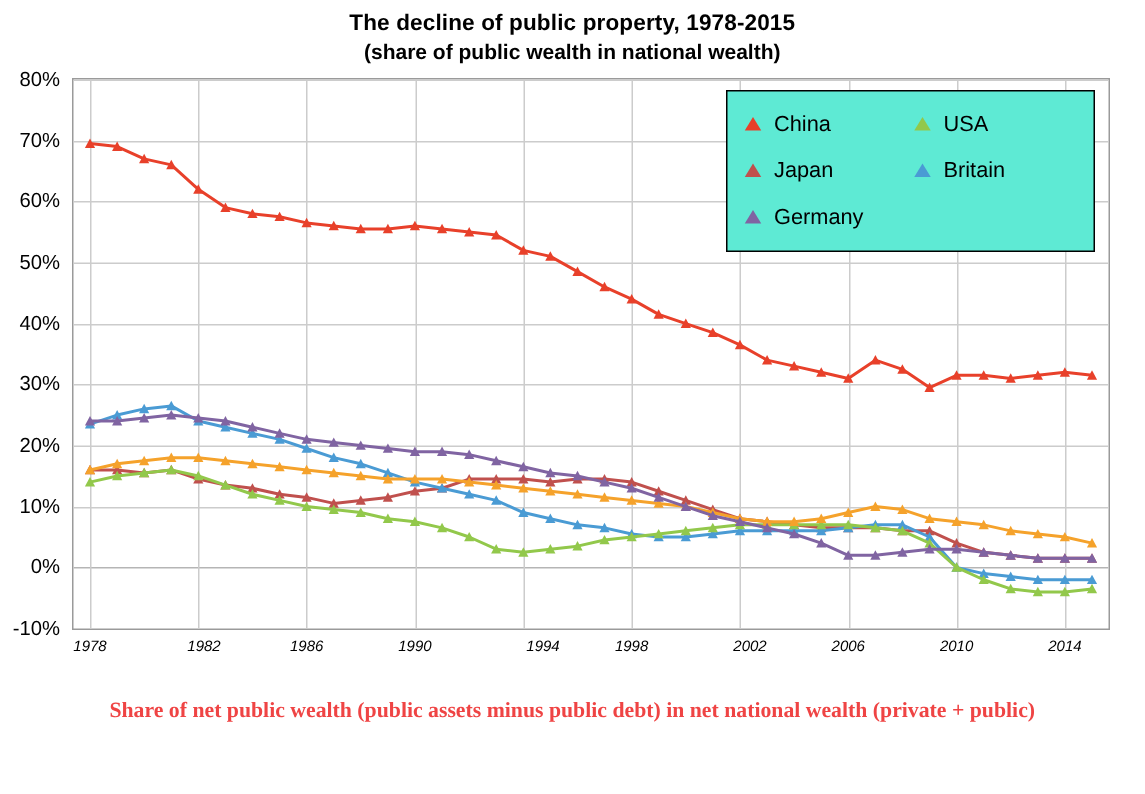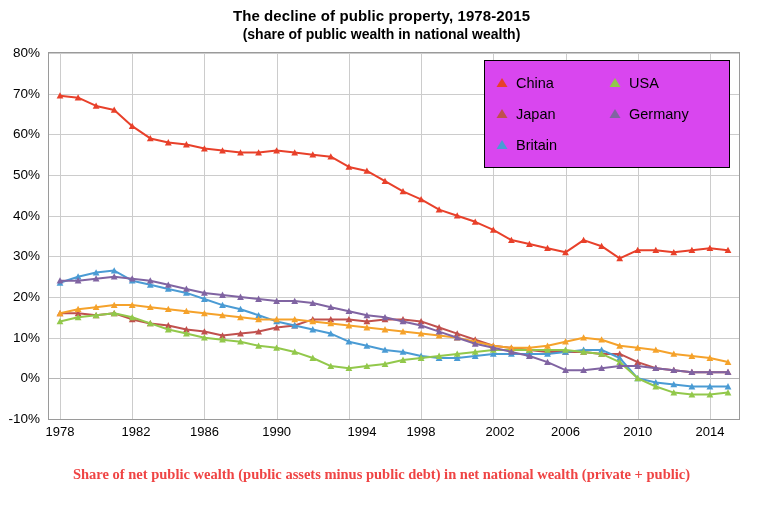--- a/index.html
+++ b/index.html
@@ -65,32 +65,33 @@
   }
   .xlabels {
     position: absolute;
     left: 48px;
     top: 424px;
     width: 692px;
     height: 20px;
   }
   .xlabels span {
     position: absolute;
-    font-size: 13px;
+    font-size: 10px;
     line-height: 16px;
     transform: translateX(-50%);
     white-space: nowrap;
+    font-style: italic;
   }
   #legend {
     position: absolute;
     left: 484px;
     top: 60px;
     width: 246px;
     height: 108px;
-    background: #d946ef;
+    background: #5eead4;
     border: 1px solid #000000;
     box-sizing: border-box;
   }
   .legend-grid {
     position: absolute;
     left: 0; top: 0; right: 0; bottom: 0;
     display: grid;
     grid-template-columns: 1fr 1fr;
     grid-template-rows: 1fr 1fr 1fr;
     padding: 6px 8px 6px 10px;
@@ -453,31 +454,31 @@
           <span class="legend-marker">
             <svg width="14" height="14" viewBox="0 0 14 14">
               <polygon points="7,2 1.5,11 12.5,11" fill="#c0504d"></polygon>
             </svg>
           </span>
           <span class="legend-label">Japan</span>
         </div>
         <div class="legend-item">
           <span class="legend-marker">
             <svg width="14" height="14" viewBox="0 0 14 14">
+              <polygon points="7,2 1.5,11 12.5,11" fill="#4a9bd4"></polygon>
+            </svg>
+          </span>
+          <span class="legend-label">Britain</span>
+        </div>
+        <div class="legend-item">
+          <span class="legend-marker">
+            <svg width="14" height="14" viewBox="0 0 14 14">
               <polygon points="7,2 1.5,11 12.5,11" fill="#8064a2"></polygon>
             </svg>
           </span>
           <span class="legend-label">Germany</span>
         </div>
-        <div class="legend-item">
-          <span class="legend-marker">
-            <svg width="14" height="14" viewBox="0 0 14 14">
-              <polygon points="7,2 1.5,11 12.5,11" fill="#4a9bd4"></polygon>
-            </svg>
-          </span>
-          <span class="legend-label">Britain</span>
-        </div>
       </div>
   </div>
 
   <div class="caption">Share of net public wealth (public assets minus public debt) in net national wealth (private + public)</div>
 
 </div>
 
 </body></html>

